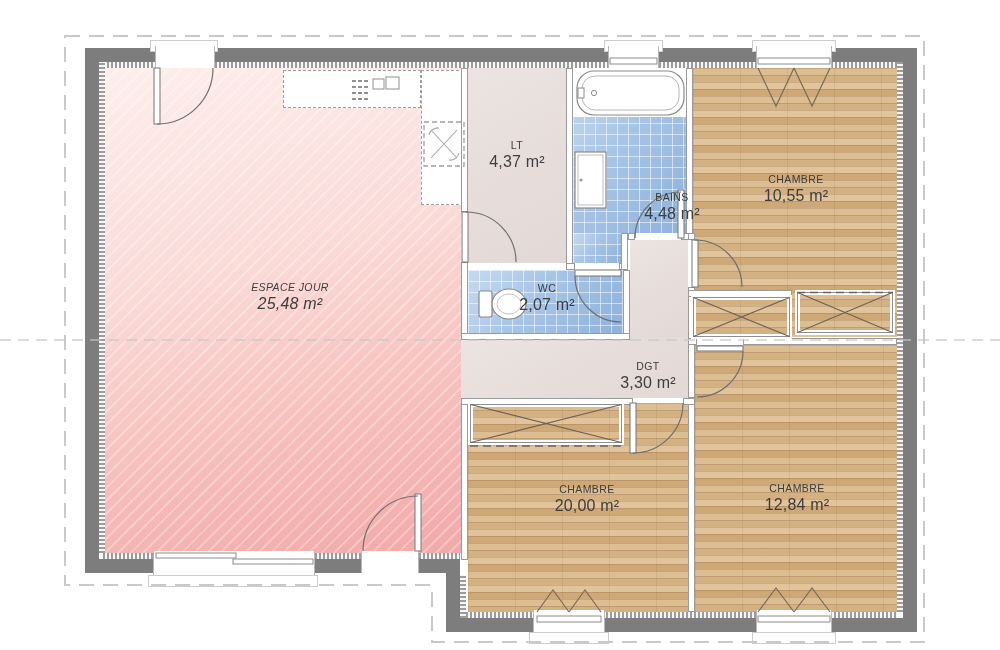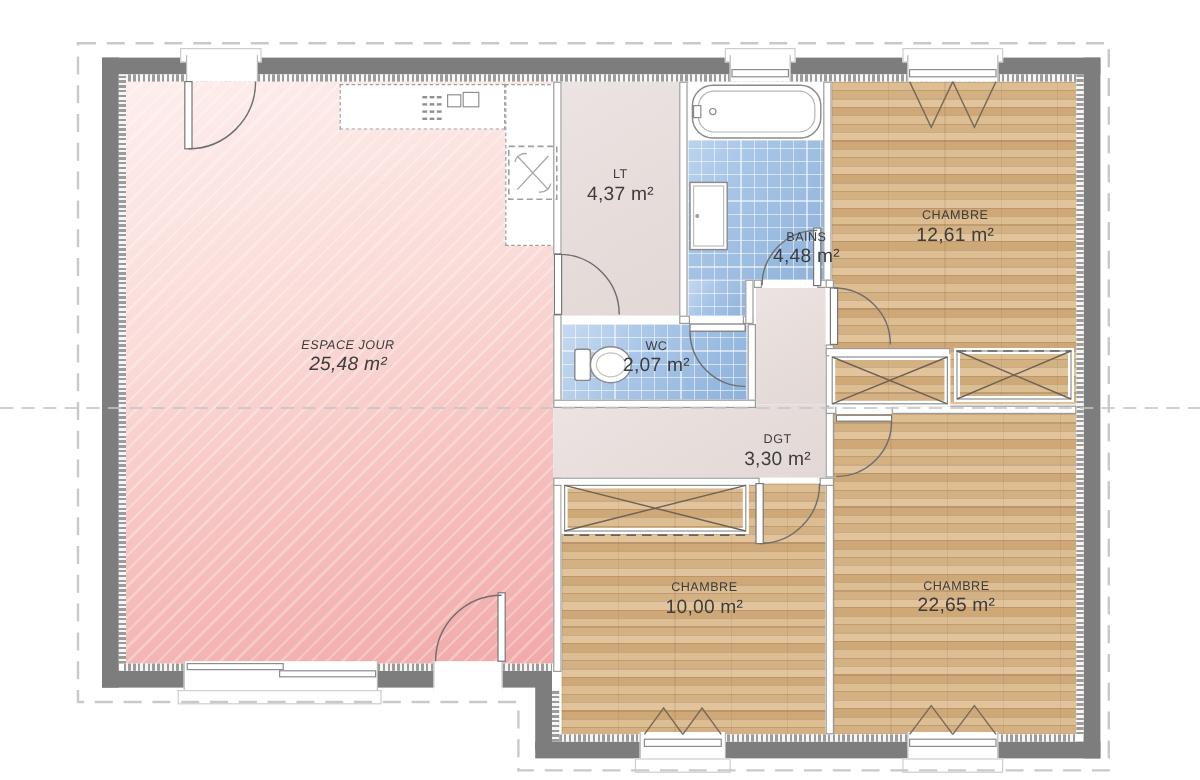--- a/index.html
+++ b/index.html
@@ -233,24 +233,24 @@
   <div class="room-label" style="left:547px;top:299px;">
     <span>WC</span><br>
     <span class="area">2,07 m²</span>
   </div>
   <div class="room-label" style="left:648px;top:377px;">
     <span>DGT</span><br>
     <span class="area">3,30 m²</span>
   </div>
   <div class="room-label" style="left:796px;top:190px;">
     <span>CHAMBRE</span><br>
-    <span class="area">12,61 m²</span>
+    <span class="area">10,55 m²</span>
   </div>
   <div class="room-label" style="left:587px;top:500px;">
     <span>CHAMBRE</span><br>
-    <span class="area">10,00 m²</span>
+    <span class="area">20,00 m²</span>
   </div>
   <div class="room-label" style="left:797px;top:499px;">
     <span>CHAMBRE</span><br>
-    <span class="area">22,65 m²</span>
+    <span class="area">12,84 m²</span>
   </div>
 
 </div>
 
 </body></html>

